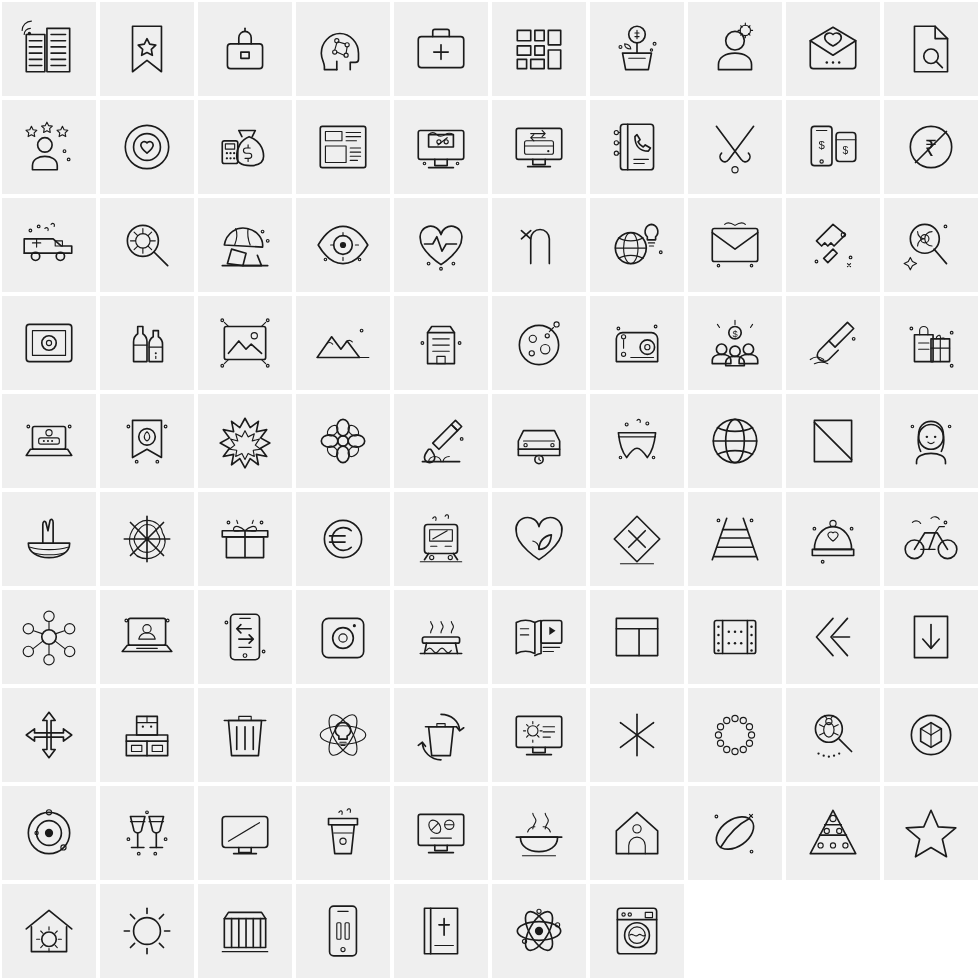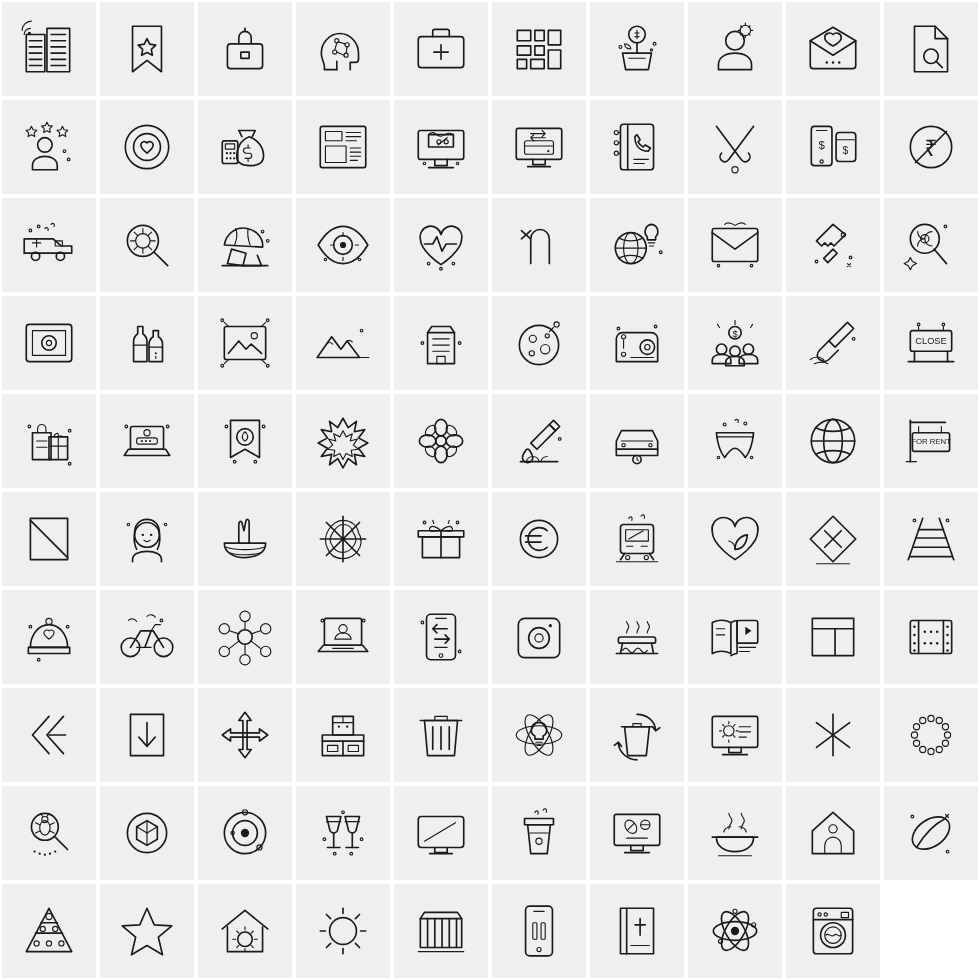--- a/index.html
+++ b/index.html
@@ -553,35 +553,20 @@
           <path class="ic" d="M44 10l6 6-18 18-6-6z"></path>
           <path class="ic" d="M26 28l-9 9c-3 3-3 7 0 9s6 3 9 0l9-9"></path>
           <path class="ic-thin" d="M8 46c4-3 9-3 13 0M12 50c5-2 9-2 13 0"></path>
           <circle class="ic-thin" cx="50" cy="26" r="1.3"></circle>
         </svg>
       </div>
     </div>
     <div class="cell">
       <div class="tile">
         <svg viewBox="0 0 60 60" width="62" height="62">
-          <rect class="ic" x="10" y="18" width="40" height="20" rx="2"></rect>
-          <text class="ic-f" x="30" y="31" text-anchor="middle" style="font-size:9px">CLOSE</text>
-          <line class="ic" x1="14" y1="38" x2="14" y2="48"></line>
-          <line class="ic" x1="46" y1="38" x2="46" y2="48"></line>
-          <line class="ic" x1="8" y1="48" x2="52" y2="48"></line>
-          <line class="ic-thin" x1="18" y1="14" x2="18" y2="18"></line>
-          <line class="ic-thin" x1="42" y1="14" x2="42" y2="18"></line>
-          <circle class="ic-thin" cx="18" cy="12" r="1.3"></circle>
-          <circle class="ic-thin" cx="42" cy="12" r="1.3"></circle>
-        </svg>
-      </div>
-    </div>
-    <div class="cell">
-      <div class="tile">
-        <svg viewBox="0 0 60 60" width="62" height="62">
           <path class="ic" d="M14 22h18v26H14z"></path>
           <path class="ic-thin" d="M19 22v-4a4 4 0 0 1 8 0v4"></path>
           <path class="ic" d="M30 26h18v22H30z"></path>
           <line class="ic-thin" x1="39" y1="26" x2="39" y2="48"></line>
           <line class="ic-thin" x1="30" y1="35" x2="48" y2="35"></line>
           <path class="ic-thin" d="M35 26c0-3 4-5 4-2s4 0 4 2"></path>
           <line class="ic-thin" x1="18" y1="30" x2="28" y2="30"></line>
           <line class="ic-thin" x1="18" y1="36" x2="28" y2="36"></line>
           <circle class="ic-thin" cx="11" cy="16" r="1.3"></circle>
           <circle class="ic-thin" cx="50" cy="20" r="1.3"></circle>
@@ -678,33 +663,20 @@
         </svg>
       </div>
     </div>
     <div class="cell">
       <div class="tile">
         <svg viewBox="0 0 60 60" width="62" height="62">
           <circle class="ic" cx="30" cy="30" r="21"></circle>
           <ellipse class="ic" cx="30" cy="30" rx="9" ry="21"></ellipse>
           <line class="ic" x1="9" y1="30" x2="51" y2="30"></line>
           <path class="ic" d="M13 17c9 5 25 5 34 0M13 43c9-5 25-5 34 0"></path>
-        </svg>
-      </div>
-    </div>
-    <div class="cell">
-      <div class="tile">
-        <svg viewBox="0 0 60 60" width="62" height="62">
-          <line class="ic" x1="10" y1="10" x2="10" y2="50"></line>
-          <line class="ic" x1="10" y1="12" x2="44" y2="12"></line>
-          <line class="ic-thin" x1="18" y1="16" x2="18" y2="22"></line>
-          <line class="ic-thin" x1="40" y1="16" x2="40" y2="22"></line>
-          <rect class="ic" x="12" y="22" width="36" height="18" rx="2"></rect>
-          <text class="ic-f" x="30" y="33" text-anchor="middle" style="font-size:7.5px">FOR RENT</text>
-          <line class="ic-thin" x1="6" y1="50" x2="16" y2="50"></line>
         </svg>
       </div>
     </div>
     <div class="cell">
       <div class="tile">
         <svg viewBox="0 0 60 60" width="62" height="62">
           <rect class="ic" x="12" y="10" width="36" height="40"></rect>
           <line class="ic" x1="12" y1="12" x2="48" y2="48"></line>
         </svg>
       </div>

